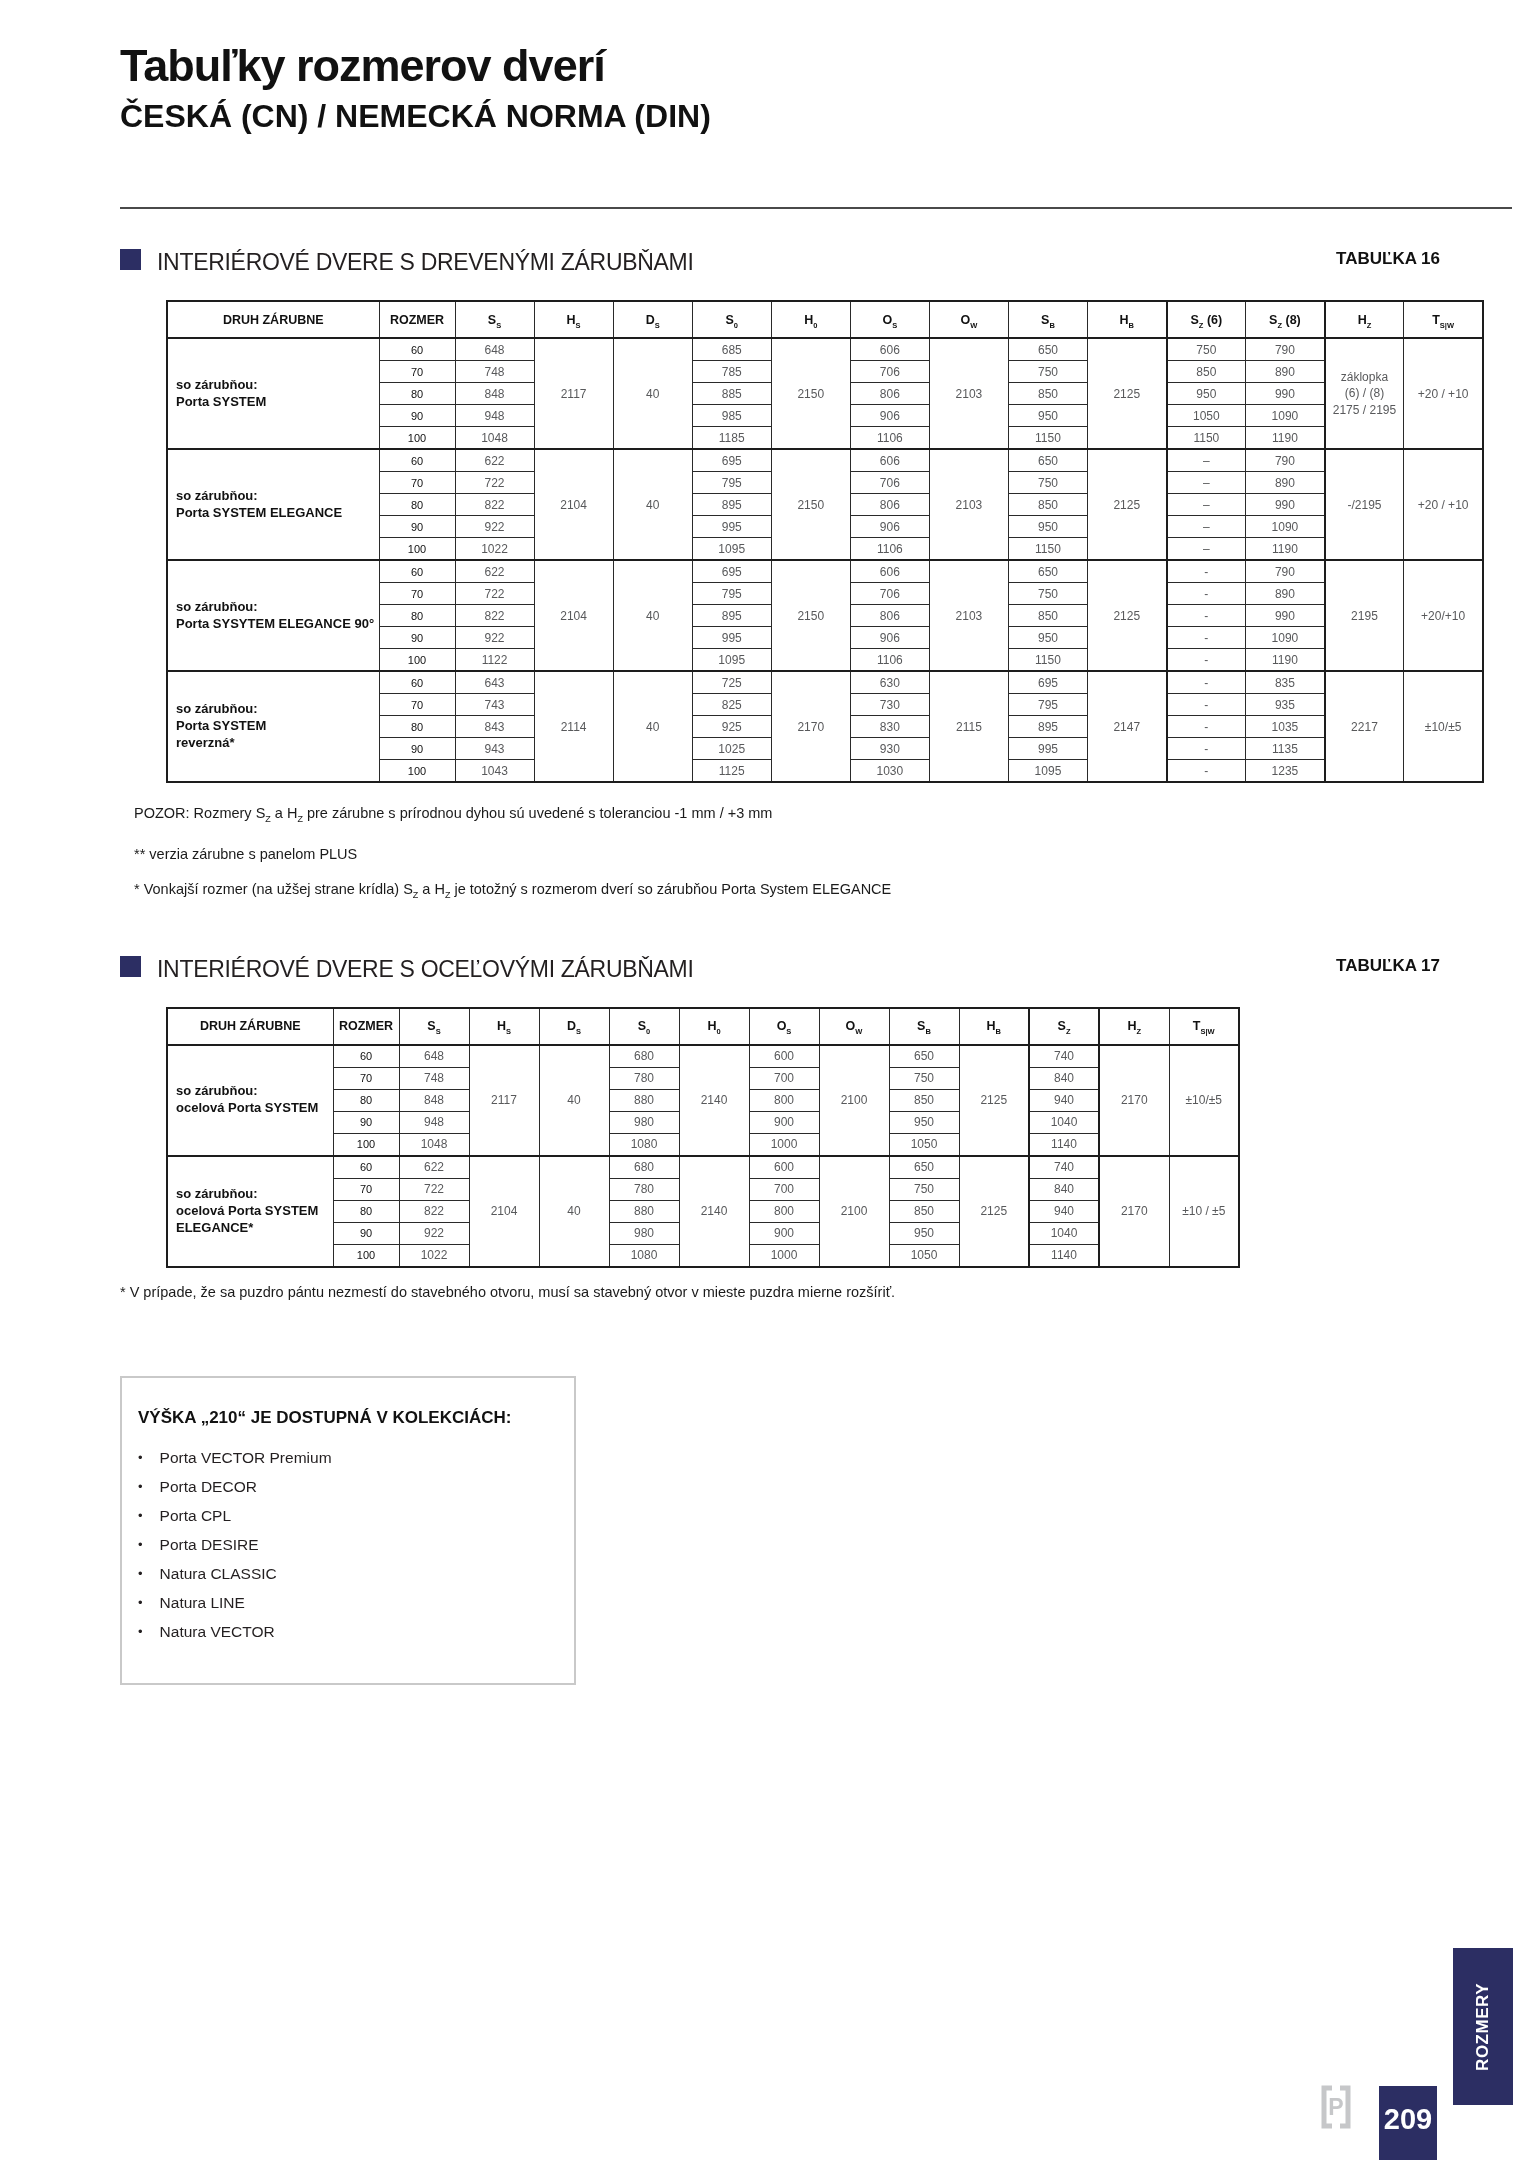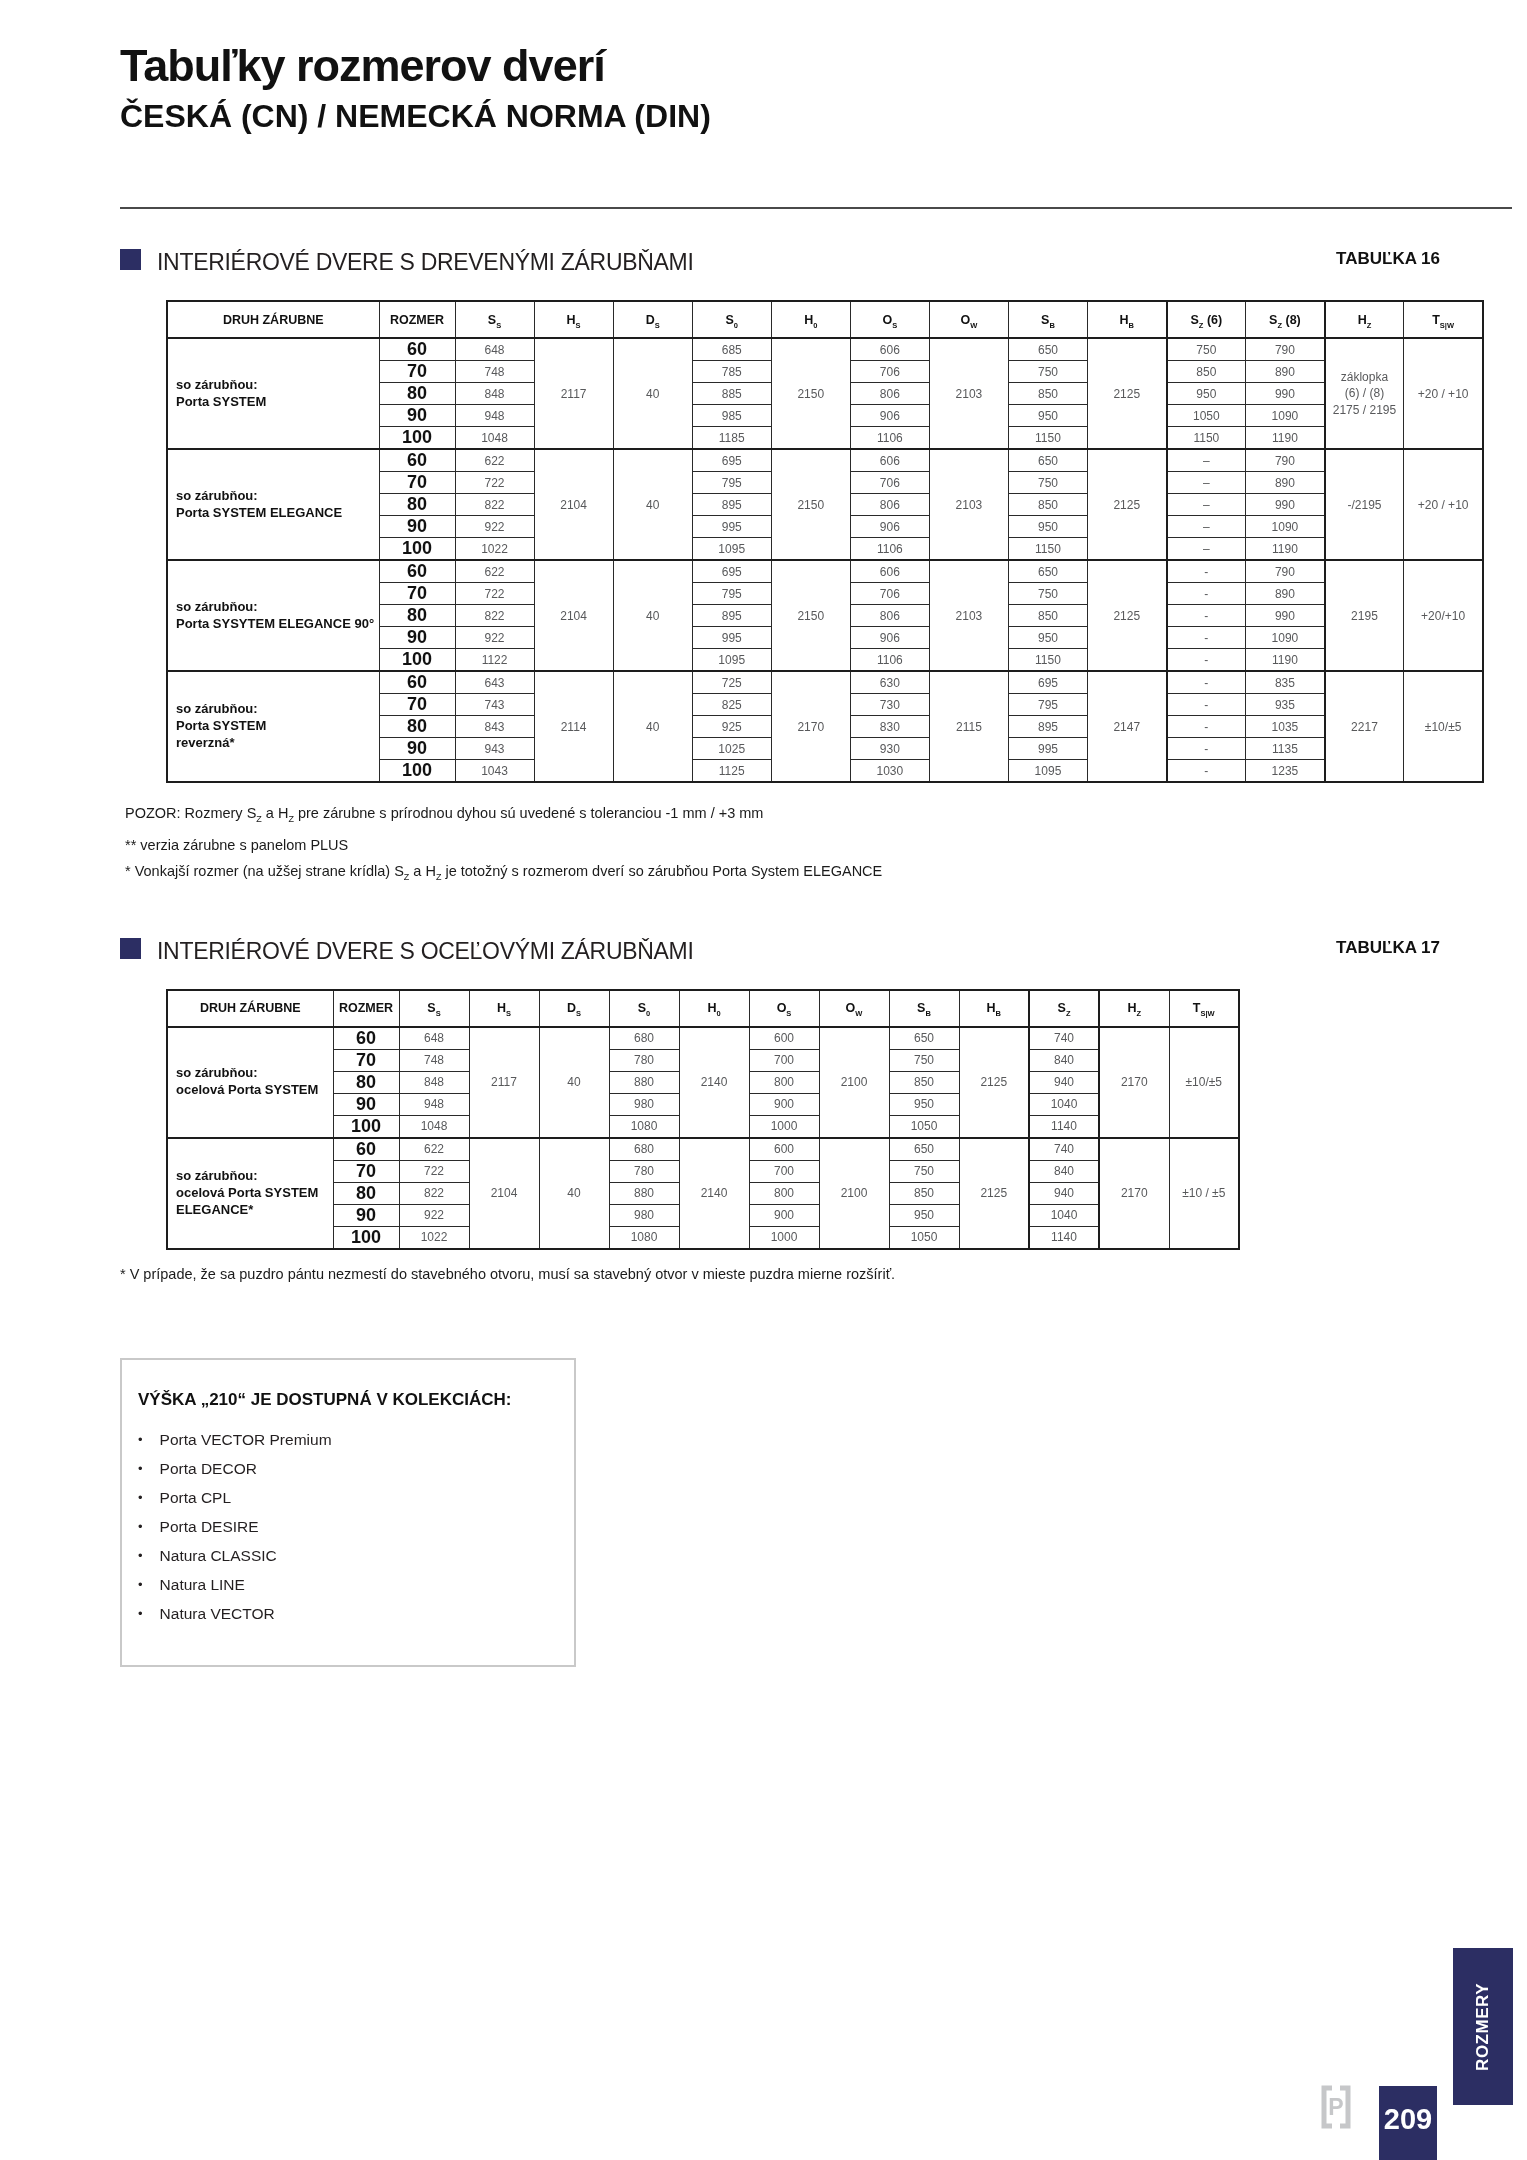--- a/index.html
+++ b/index.html
@@ -20,29 +20,29 @@
   .tmount{margin-top:24px;}
   table.dims{border-collapse:collapse; table-layout:fixed; border:2px solid #1d1d1d;margin-left:46px;}
   table.t16{width:1318px;}
   table.t17{width:1074px;}
   .t16 col.c-label{width:212px;} .t16 col.c-rozmer{width:76px;}
   .t17 col.c-label{width:166px;} .t17 col.c-rozmer{width:66px;}
   .dims th,.dims td{border:1px solid #2a2a2a; text-align:center; vertical-align:middle; padding:0 2px;}
   .dims th{height:35px; font-size:12.5px; font-weight:bold; color:#111;}
   .dims td{height:21px; font-size:12px;}
   .dims td.val{color:#58595b;}
-  .dims td.rozmer{color:#111; font-weight:bold; font-size:18px;}
+  .dims td.rozmer{color:#111; font-weight:normal; font-size:11px;}
   .dims td.label{text-align:left; padding-left:8px; color:#111; font-weight:bold; font-size:13px; line-height:1.3;}
   .dims sub{font-size:0.6em; line-height:0;}
   .dims tr.gstart td{border-top:2px solid #1d1d1d;}
   .dims .bb-l{border-left:2px solid #1d1d1d;}
   .dims .bb-r{border-right:2px solid #1d1d1d;}
   .dims td.merged div{line-height:1.35;}
   .footnotes{margin-top:20px; font-size:14.5px; line-height:21px; color:#1b1b1b;}
-  .footnotes p{margin:5px;}
+  .footnotes p{margin:14px;}
   .footnotes sub,.note17 sub{font-size:0.62em;}
   .note17{margin-top:16px; font-size:14.5px; color:#1b1b1b;}
   .collections-box{
     margin-top:76px; width:436px; border:2px solid #c9c9c9;
     padding:30px 0 30px 16px;
   }
   .box-heading{font-size:17px; font-weight:bold; color:#111; margin:0;}
   ul.collections{list-style:none; margin:22px 0 0; padding:0;}
   ul.collections li{font-size:15.5px; color:#231f20; margin:0 0 13px; line-height:15px;}
   ul.collections li::before{content:"\2022"; font-size:13px; margin-right:17px; position:relative; top:-1px; color:#231f20;}

